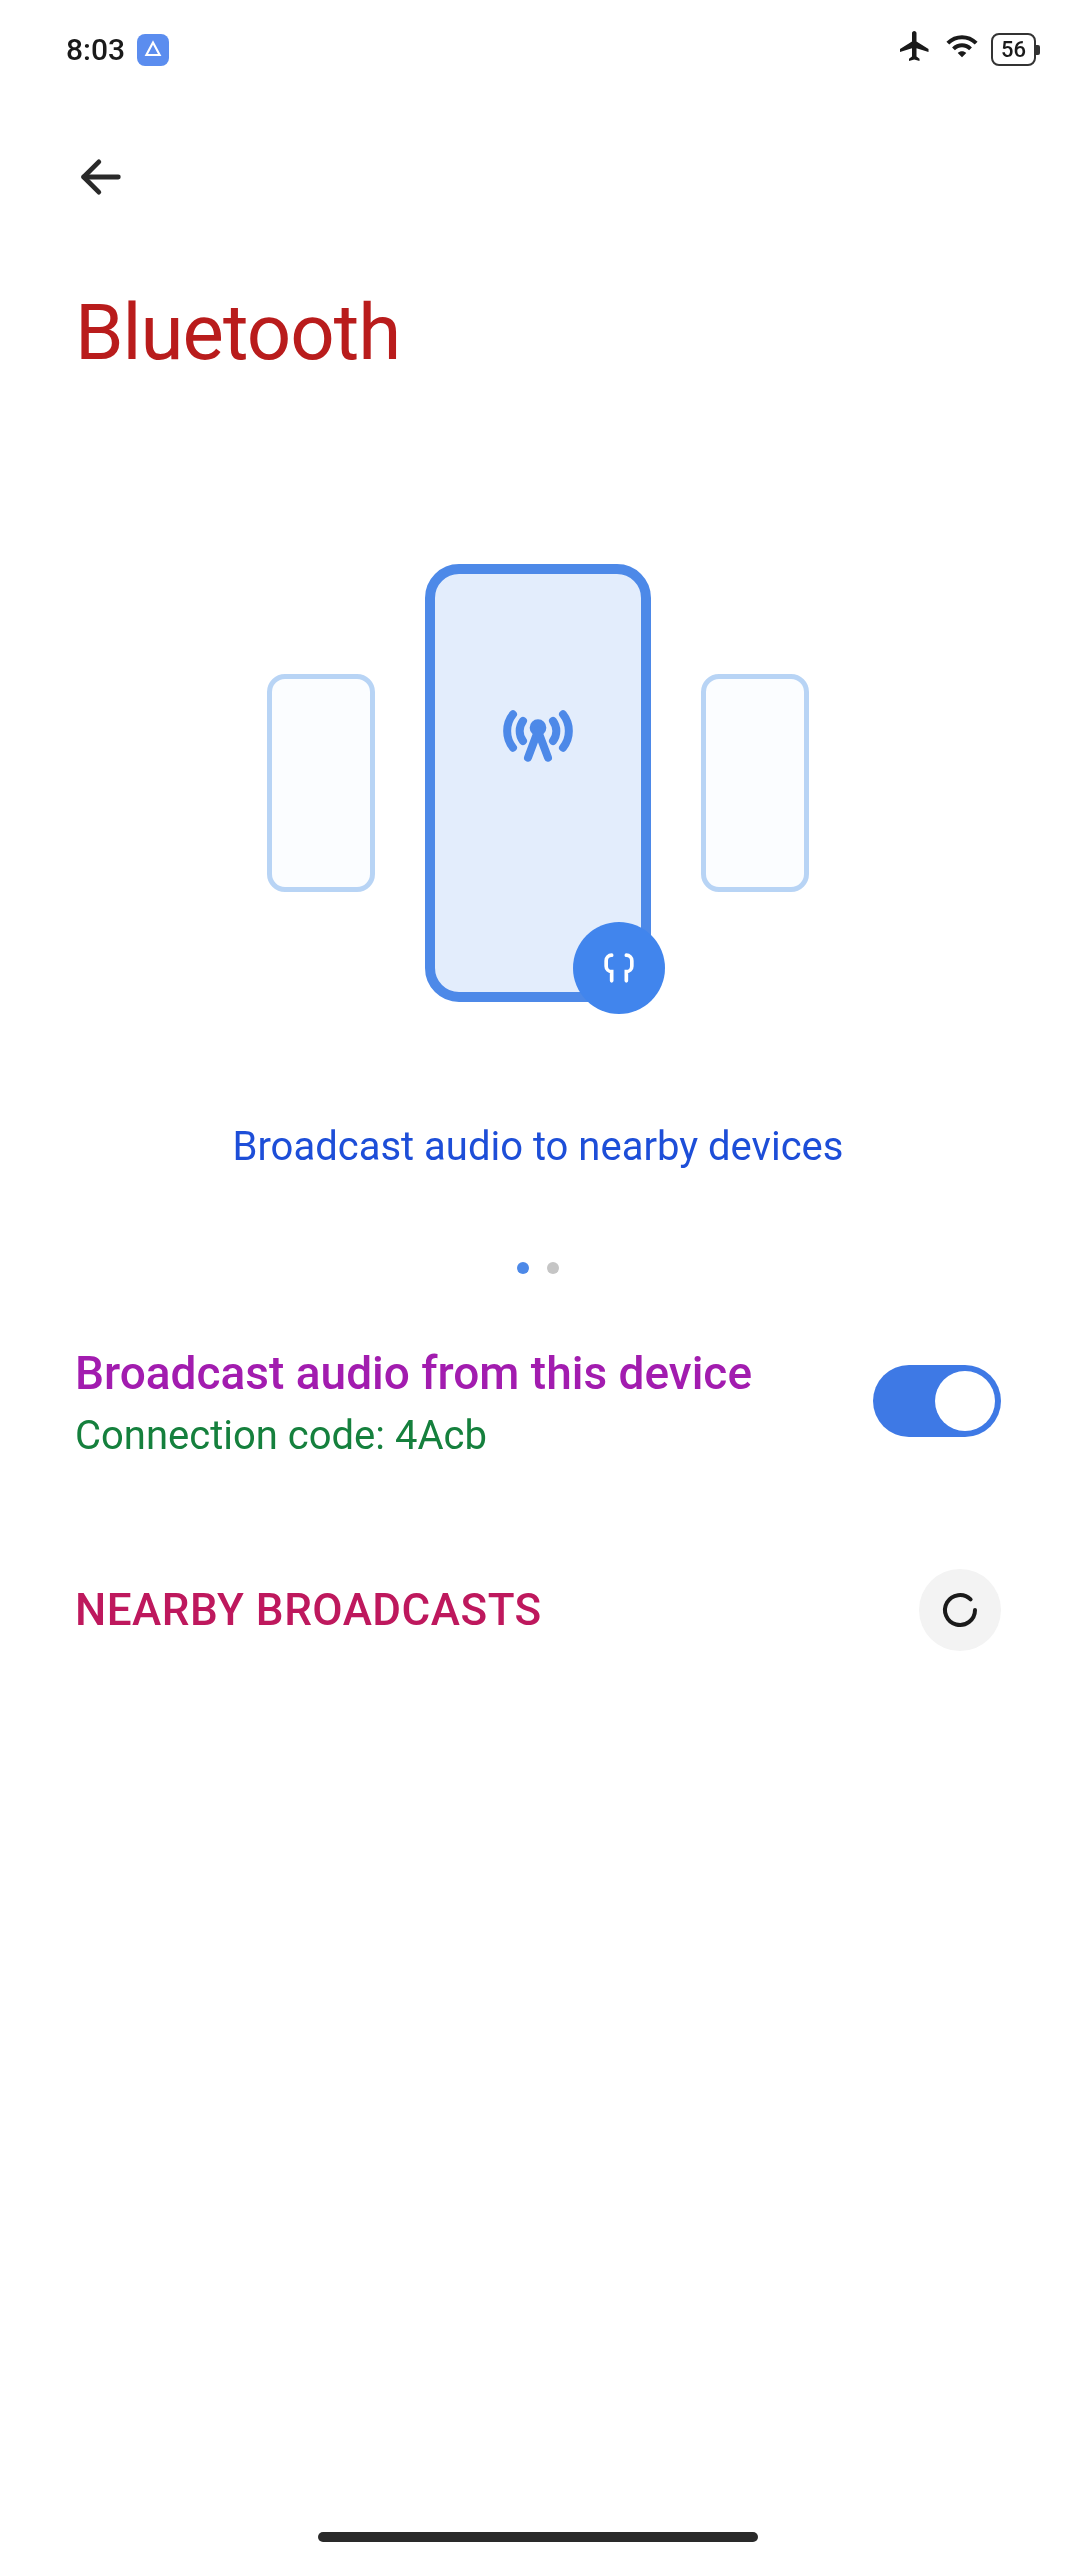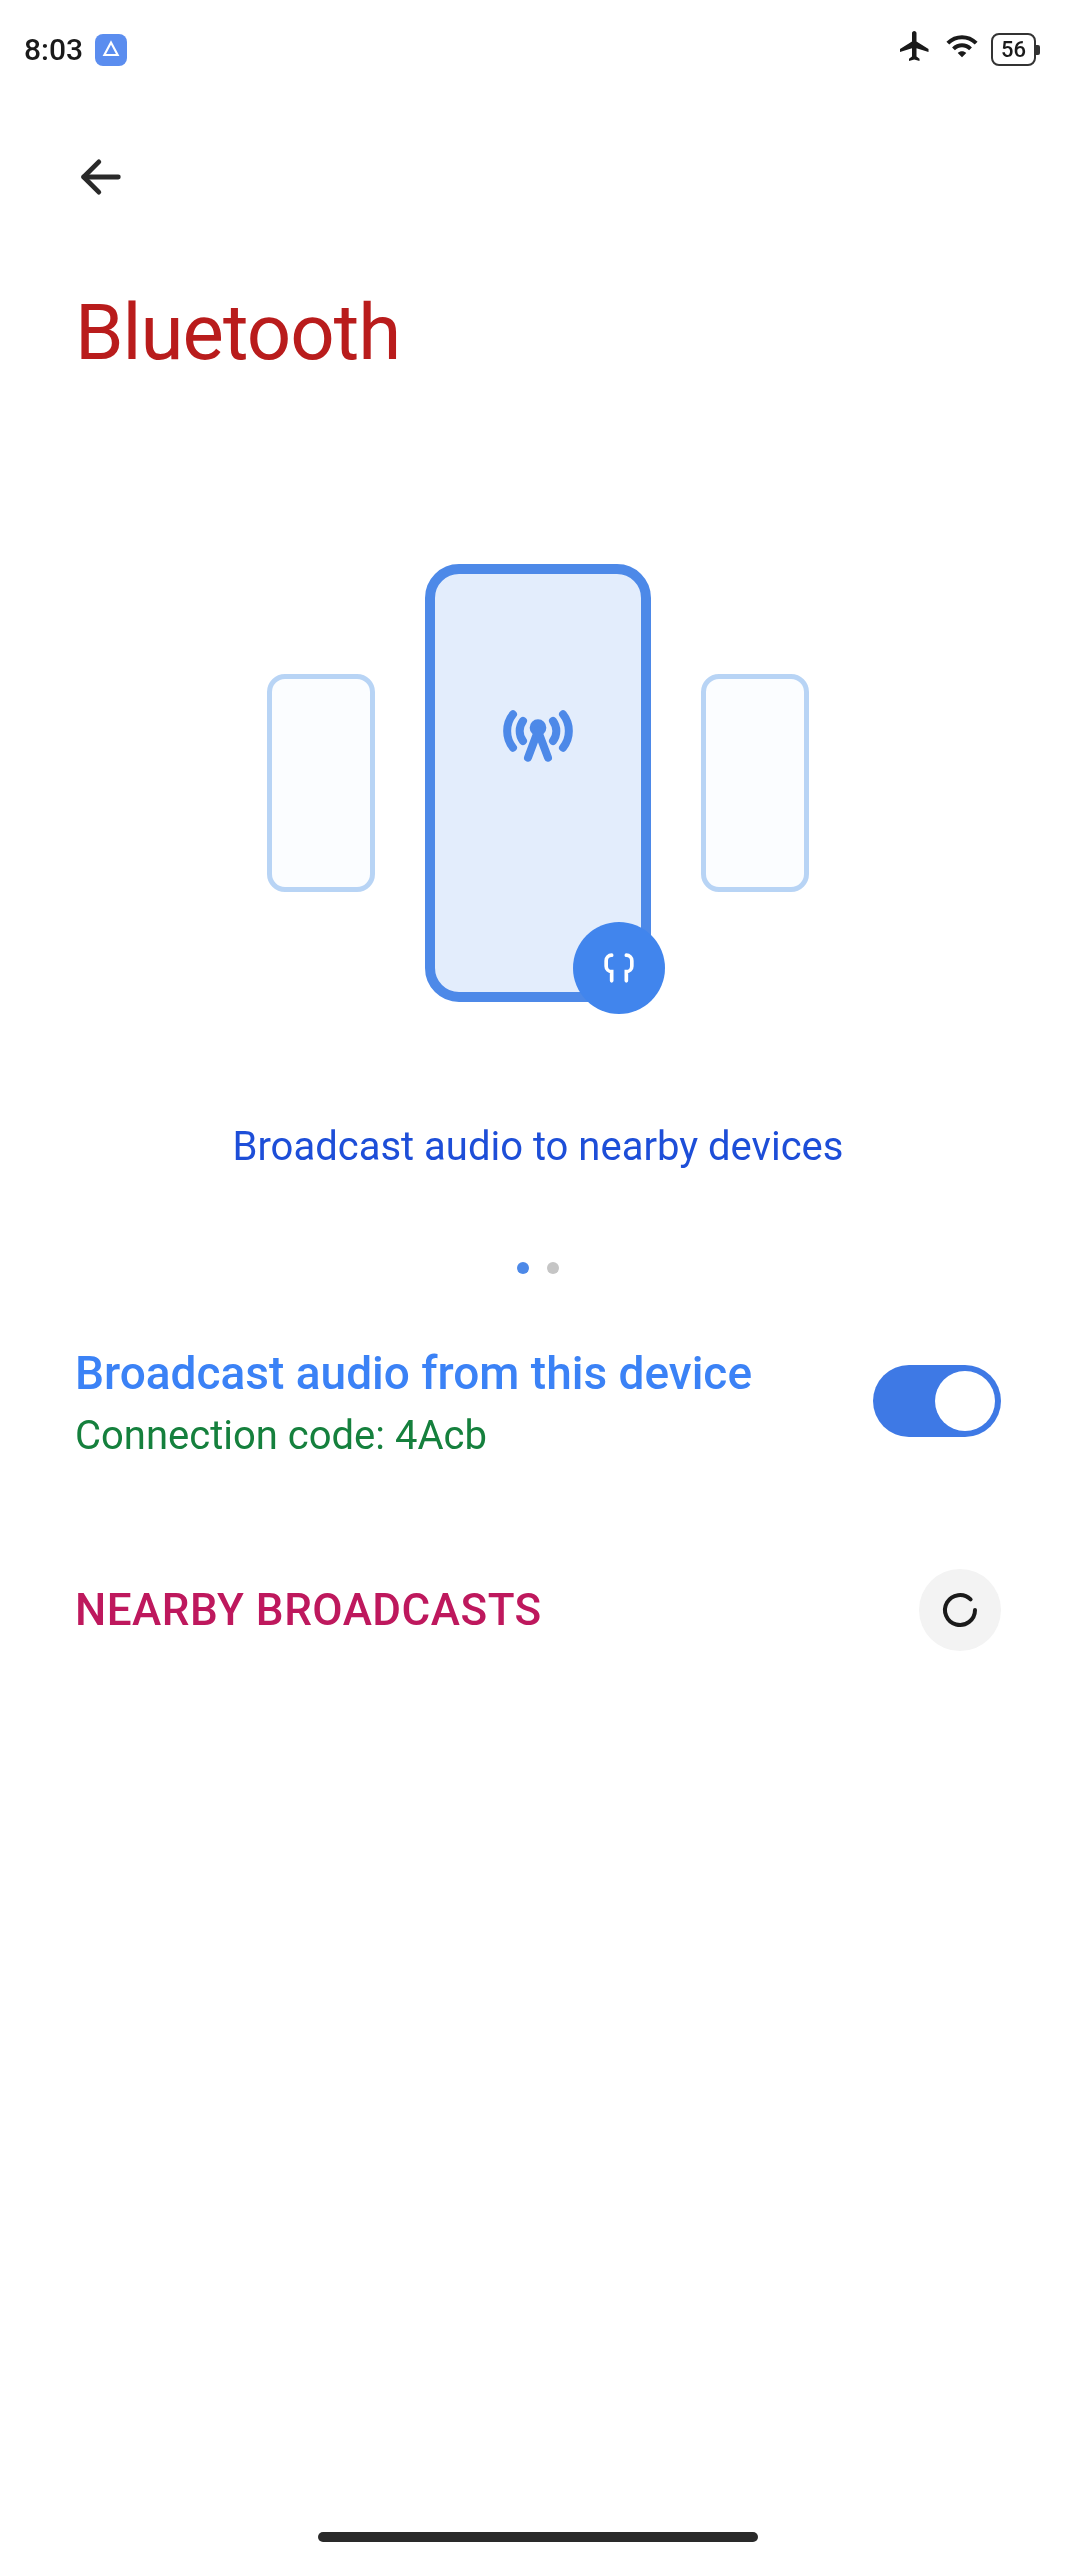--- a/index.html
+++ b/index.html
@@ -13,21 +13,21 @@
       margin: 0 auto;
       font-family: -apple-system, BlinkMacSystemFont, 'Segoe UI', Roboto, sans-serif;
       background: #ffffff;
       position: relative;
       overflow: hidden;
     }
     .status-bar {
       display: flex;
       justify-content: space-between;
       align-items: center;
-      padding: 28px 40px 20px 24px;
+      padding: 28px 40px 20px 66px;
       font-size: 30px;
       font-weight: 500;
       color: #1a1a1a;
       text-align: center;
     }
     .status-left {
       display: flex;
       align-items: center;
       gap: 12px;
     }
@@ -142,21 +142,21 @@
       align-items: center;
       padding: 70px 75px 0 75px;
     }
     .toggle-text {
       flex: 1;
       padding-right: 40px;
     }
     .toggle-title {
       font-size: 46px;
       font-weight: 500;
-      color: #3b82f6;
+      color: #a21caf;
       line-height: 1.3;
     }
     .toggle-subtitle {
       font-size: 40px;
       color: #15803d;
       margin-top: 8px;
     }
     .toggle-switch {
       width: 128px;
       height: 72px;

